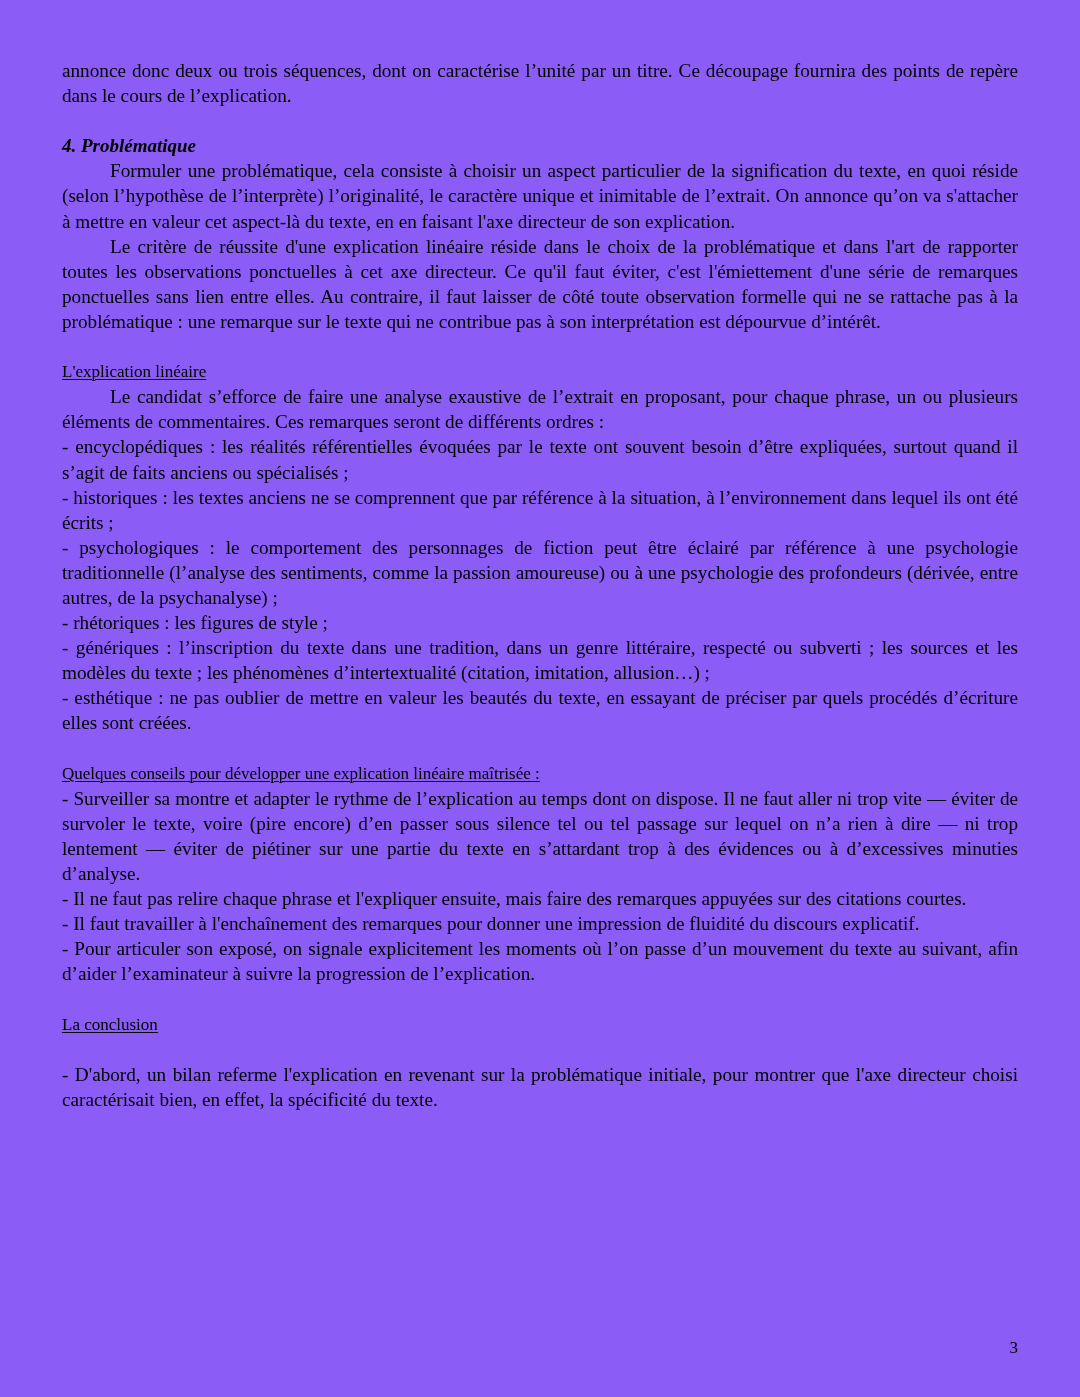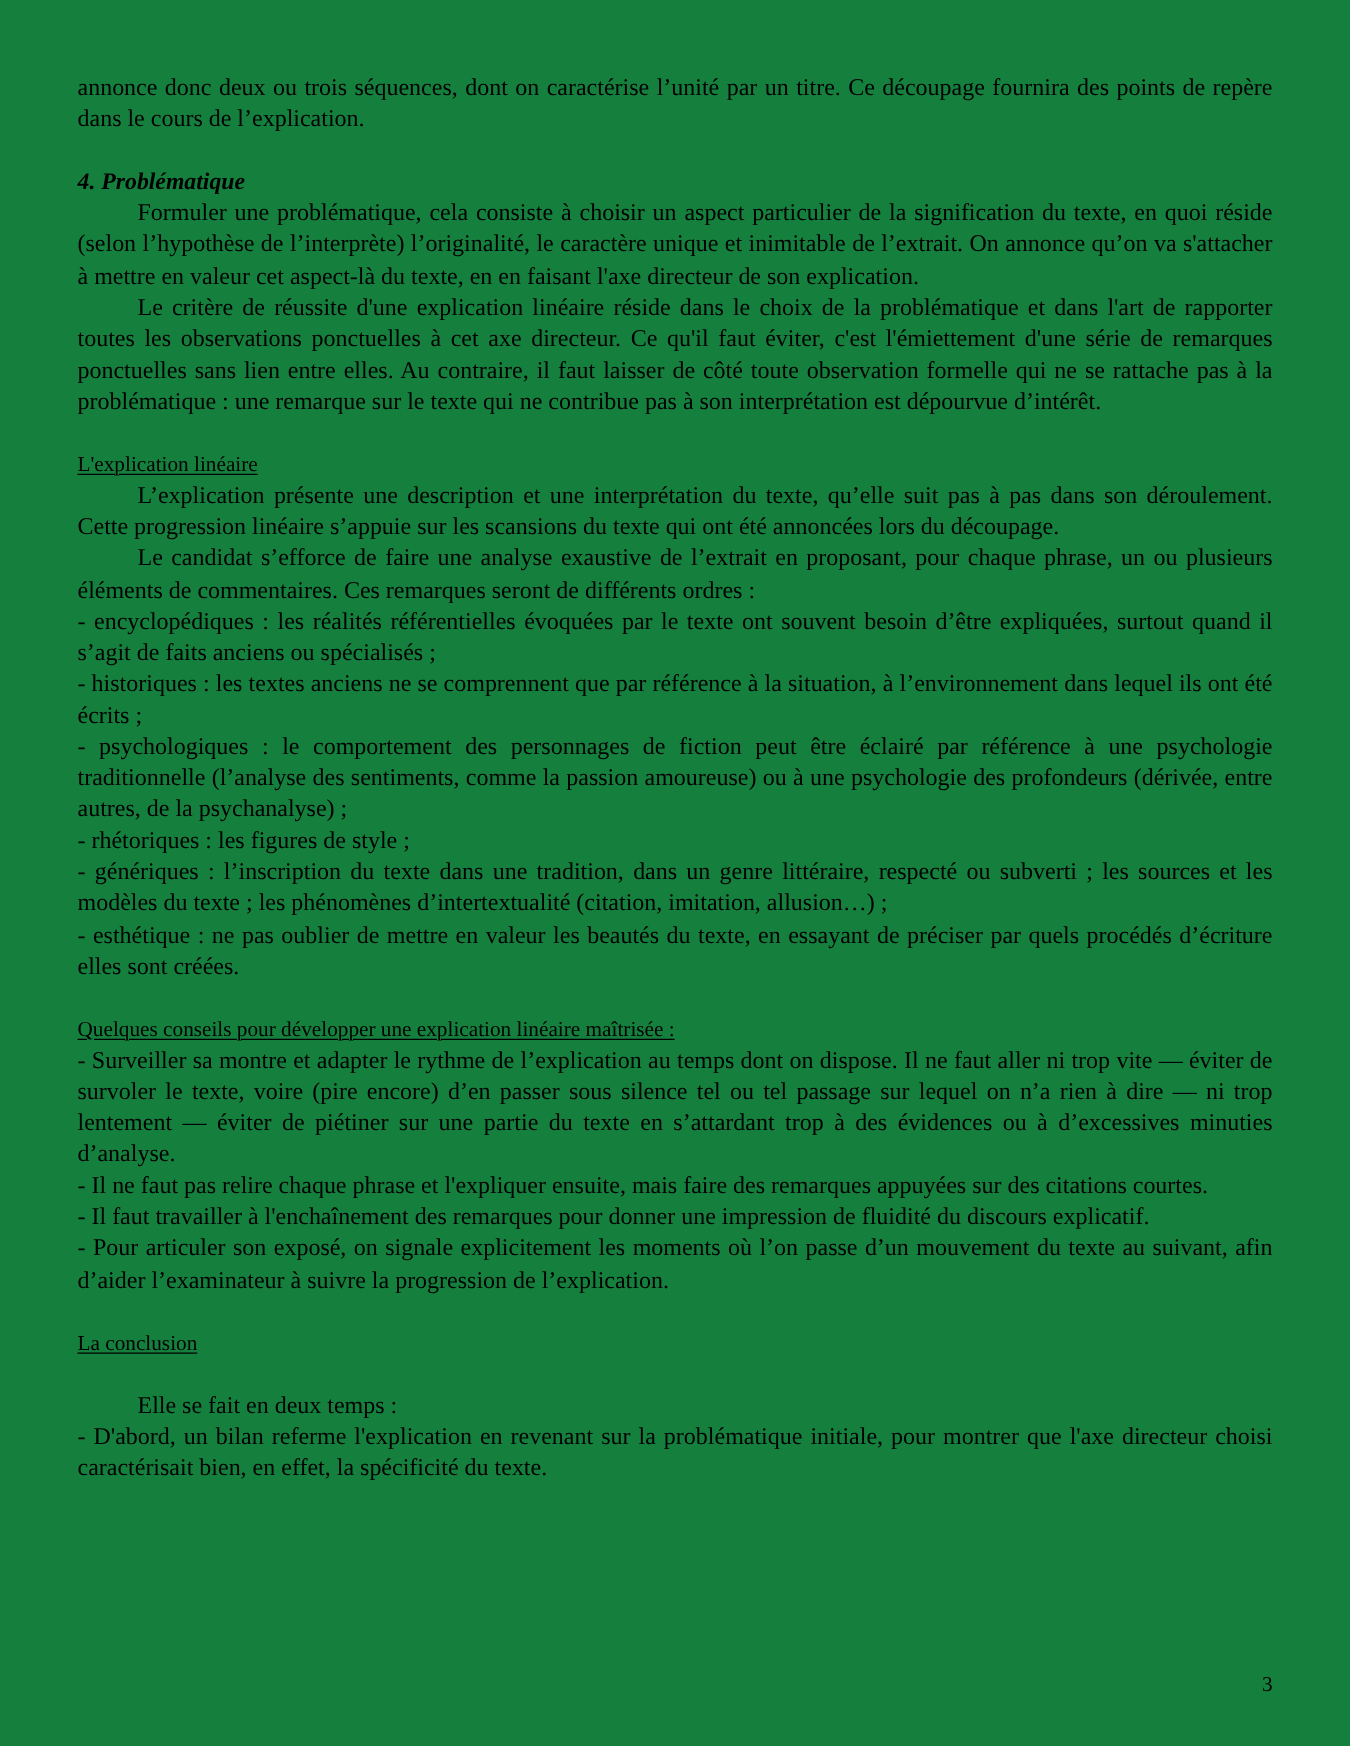--- a/index.html
+++ b/index.html
@@ -9,21 +9,21 @@
     background: #ffffff;
   }
   body {
     font-family: "Liberation Serif", "DejaVu Serif", serif;
     color: #000000;
   }
   .page {
     position: relative;
     width: 1080px;
     height: 1397px;
-    background: #15803d;
+    background: #8b5cf6;
     box-sizing: border-box;
     overflow: hidden;
   }
   .content {
     position: absolute;
     left: 62px;
     top: 58px;
     width: 956px;
   }
   p {
@@ -90,21 +90,20 @@
     <p class="ihead">4. Problématique</p>
 
     <p class="just indent">Formuler une problématique, cela consiste à choisir un aspect particulier de la signification du texte, en quoi réside (selon l’hypothèse de l’interprète) l’originalité, le caractère unique et inimitable de l’extrait. On annonce qu’on va s'attacher à mettre en valeur cet aspect-là du texte, en en faisant l'axe directeur de son explication.</p>
 
     <p class="just indent">Le critère de réussite d'une explication linéaire réside dans le choix de la problématique et dans l'art de rapporter toutes les observations ponctuelles à cet axe directeur. Ce qu'il faut éviter, c'est l'émiettement d'une série de remarques ponctuelles sans lien entre elles. Au contraire, il faut laisser de côté toute observation formelle qui ne se rattache pas à la problématique : une remarque sur le texte qui ne contribue pas à son interprétation est dépourvue d’intérêt.</p>
 
     <div class="spacer"></div>
 
     <p class="uhead"><span class="u">L'explication linéaire</span></p>
 
-    <p class="just indent">L’explication présente une description et une interprétation du texte, qu’elle suit pas à pas dans son déroulement. Cette progression linéaire s’appuie sur les scansions du texte qui ont été annoncées lors du découpage.</p>
 
     <p class="just indent">Le candidat s’efforce de faire une analyse exaustive de l’extrait en proposant, pour chaque phrase, un ou plusieurs éléments de commentaires. Ces remarques seront de différents ordres :</p>
 
     <div>
       <p class="just">- encyclopédiques : les réalités référentielles évoquées par le texte ont souvent besoin d’être expliquées, surtout quand il s’agit de faits anciens ou spécialisés ;</p>
       <p class="just">- historiques : les textes anciens ne se comprennent que par référence à la situation, à l’environnement dans lequel ils ont été écrits ;</p>
       <p class="just">- psychologiques : le comportement des personnages de fiction peut être éclairé par référence à une psychologie traditionnelle (l’analyse des sentiments, comme la passion amoureuse) ou à une psychologie des profondeurs (dérivée, entre autres, de la psychanalyse) ;</p>
       <p class="just">- rhétoriques : les figures de style ;</p>
       <p class="just">- génériques : l’inscription du texte dans une tradition, dans un genre littéraire, respecté ou subverti ; les sources et les modèles du texte ; les phénomènes d’intertextualité (citation, imitation, allusion…) ;</p>
       <p class="just">- esthétique : ne pas oublier de mettre en valeur les beautés du texte, en essayant de préciser par quels procédés d’écriture elles sont créées.</p>
@@ -120,20 +119,19 @@
       <p class="just">- Il faut travailler à l'enchaînement des remarques pour donner une impression de fluidité du discours explicatif.</p>
       <p class="just">- Pour articuler son exposé, on signale explicitement les moments où l’on passe d’un mouvement du texte au suivant, afin d’aider l’examinateur à suivre la progression de l’explication.</p>
     </div>
 
     <div class="spacer"></div>
 
     <p class="uhead"><span class="u">La conclusion</span></p>
 
     <div class="spacer"></div>
 
-    <p class="flush indent">Elle se fait en deux temps :</p>
 
     <p class="just">- D'abord, un bilan referme l'explication en revenant sur la problématique initiale, pour montrer que l'axe directeur choisi caractérisait bien, en effet, la spécificité du texte.</p>
 
   </div>
 
   <div class="page-number">3</div>
 </div>
 
 </body></html>

